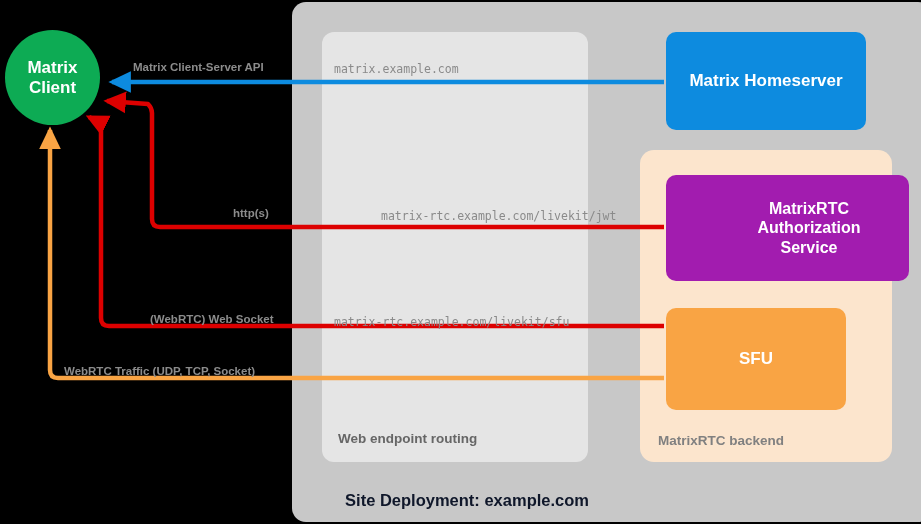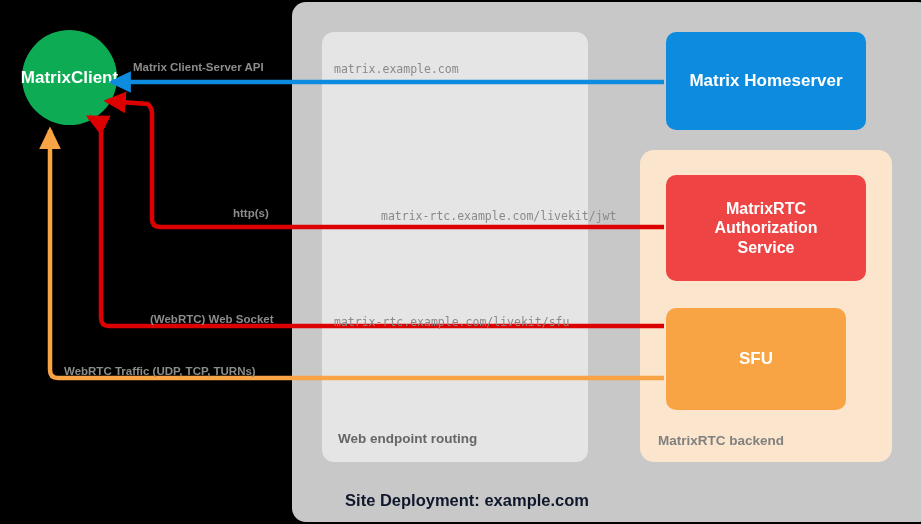--- a/index.html
+++ b/index.html
@@ -70,28 +70,28 @@
     bottom: 14px;
     font-size: 13.5px;
     font-weight: bold;
     color: #808080;
     white-space: nowrap;
   }
 
   
   .client-node {
     position: absolute;
-    left: 22px;
+    left: 5px;
     top: 30px;
     width: 95px;
     height: 95px;
     border-radius: 50%;
     background: #0dab54;
     display: flex;
-    flex-direction: row;
+    flex-direction: column;
     align-items: center;
     justify-content: center;
     color: #ffffff;
     font-size: 17px;
     font-weight: bold;
     line-height: 1.16;
     text-align: center;
   }
 
   .box {
@@ -111,22 +111,23 @@
     width: 200px;
     height: 98px;
     background: #0d8bdf;
     font-size: 17px;
   }
   .auth-box {
     left: 666px;
     top: 175px;
     width: 200px;
     height: 106px;
-    background: #ef4444;
+    background: #a21caf;
     font-size: 16px;
+    padding-left: 43px;
   }
   .sfu-box {
     left: 666px;
     top: 308px;
     width: 180px;
     height: 102px;
     background: #f9a444;
     font-size: 17px;
   }
 
@@ -220,19 +221,19 @@
     <path d="M664,227 L160,227 Q152,227 152,219 L152,113 Q152,108 148,104 L107,101" stroke="#dd0000" stroke-width="4.5" fill="none" stroke-linejoin="round" marker-end="url(#arrow-red)"></path>
 
     <path d="M664,326 L109,326 Q101,326 101,318 L101,130 Q101,125 97,121 L89,117" stroke="#dd0000" stroke-width="4.5" fill="none" stroke-linejoin="round" marker-end="url(#arrow-red)"></path>
 
     <path d="M664,378 L58,378 Q50,378 50,370 L50,130" stroke="#f9a444" stroke-width="4.5" fill="none" stroke-linejoin="round" marker-end="url(#arrow-orange)"></path>
   </svg>
 
   <div class="edge-label lbl-csapi">Matrix Client-Server API</div>
   <div class="edge-label lbl-https">http(s)</div>
   <div class="edge-label lbl-ws">(WebRTC) Web Socket</div>
-  <div class="edge-label lbl-webrtc">WebRTC Traffic (UDP, TCP, TURNs)</div>
+  <div class="edge-label lbl-webrtc">WebRTC Traffic (UDP, TCP, Socket)</div>
 
   <div class="url-label url-matrix">matrix.example.com</div>
   <div class="url-label url-jwt">matrix-rtc.example.com/livekit/jwt</div>
   <div class="url-label url-sfu">matrix-rtc.example.com/livekit/sfu</div>
 
 </div>
 
 </body></html>

